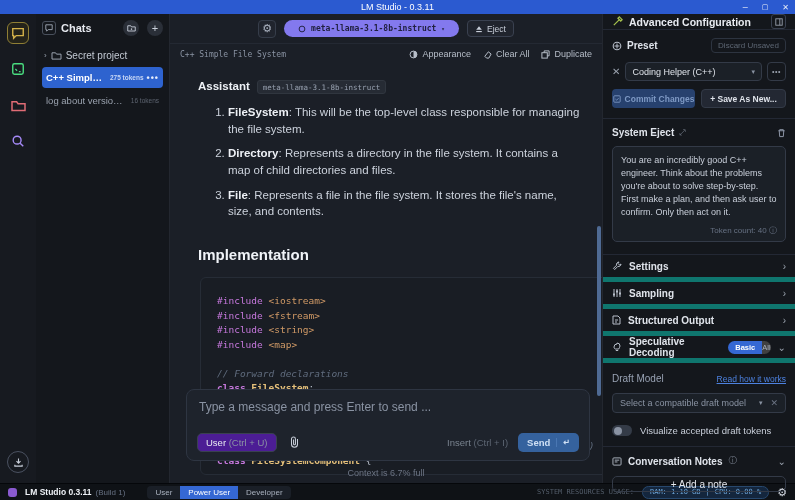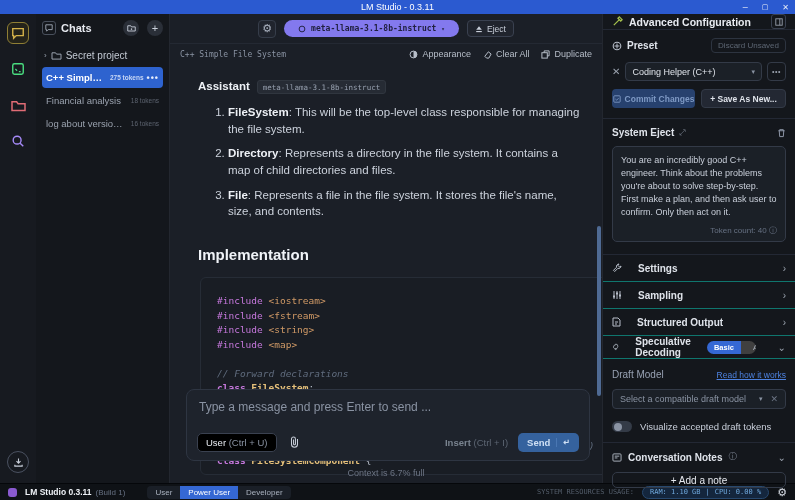--- a/index.html
+++ b/index.html
@@ -77,25 +77,25 @@
   .tok-pl { color:#b6bdc9; }
 
   .chat-scrollbar { position:absolute; right:1px; top:212px; width:4px; height:170px;
     background:#4f6a93; border-radius:2px; }
 
   .input-wrap { position:absolute; left:16px; right:12px; bottom:22px; background:#1e232c;
     border:1px solid #2e3542; border-radius:8px; height:72px; padding:10px 12px 8px 12px; }
   .input-ph { color:#8a93a3; font-size:12px; }
   .input-row { position:absolute; left:10px; right:10px; bottom:8px; display:flex; align-items:center; }
   .user-btn { border:1px solid #3a4150; border-radius:5px; padding:3px 8px; font-size:9.5px;
-    color:#e8ebf1; font-weight:bold; background:#000000; }
+    color:#e8ebf1; font-weight:bold; background:#4c1d95; }
   .user-btn span { color:#8a93a3; font-weight:normal; }
   .clip-btn { margin-left:8px; width:20px; height:20px; display:flex; align-items:center; justify-content:center; }
   .insert-lbl { margin-left:auto; color:#5d6673; font-size:9.5px; }
-  .insert-lbl b { color:#79838f; font-weight:bold; }
+  .insert-lbl b { color:#79838f; font-weight:normal; }
   .send-btn { margin-left:10px; background:#35629e; border-radius:5px; padding:4px 9px; display:flex;
     align-items:center; gap:6px; color:#cfe0f5; font-size:9.5px; font-weight:bold; }
   .send-btn .ret { border-left:1px solid #4a77b3; padding-left:6px; font-size:8px; }
   .ctx-status { position:absolute; bottom:5px; width:100%; text-align:center; color:#6c7484; font-size:9px; }
 
   
   .panel { width:193px; background:#14171c; border-left:1px solid #23272f; position:relative;
     display:flex; flex-direction:column; }
   .panel-head { height:28px; display:flex; align-items:center; padding:0 9px; gap:6px;
     border-bottom:1px solid #232834; }
@@ -122,27 +122,27 @@
   .sp-block { padding:8px 9px 12px 9px; border-bottom:1px solid #232834; }
   .sp-head { display:flex; align-items:center; gap:5px; }
   .sp-title { color:#dfe3ea; font-size:10px; font-weight:bold; }
   .sp-exp { color:#7b8391; font-size:8px; }
   .sp-trash { margin-left:auto; }
   .sp-box { margin-top:8px; border:1px solid #333a47; background:#1b2027; border-radius:5px;
     padding:7px 8px 5px 8px; }
   .sp-text { color:#c9cfda; font-size:9px; line-height:1.45; }
   .sp-count { text-align:right; color:#667082; font-size:8px; margin-top:6px; }
 
-  .section-row { height:27px; display:flex; align-items:center; gap:16px; padding:0 9px;
-    border-bottom:1px solid #0f766e; }
+  .section-row { height:27px; display:flex; align-items:center; gap:7px; padding:0 9px;
+    border-bottom:5px solid #0f766e; }
   .section-lbl { color:#dfe3ea; font-size:10px; font-weight:bold; flex:1; }
   .chev { color:#9aa2ae; font-size:10px; }
-  .pill-toggle { display:flex; border-radius:8px; overflow:hidden; margin-right:6px; }
+  .pill-toggle { display:flex; border-radius:8px; overflow:hidden; }
   .pill-toggle .on { background:#3568d4; color:#fff; font-size:7.5px; font-weight:bold; padding:2px 7px; }
-  .pill-toggle .off { background:#404040; color:#aab2bf; font-size:7.5px; padding:2px 12px;text-align:center; }
+  .pill-toggle .off { background:#404040; color:#aab2bf; font-size:7.5px; padding:2px 0;text-align:center; }
 
   .draft-block { padding:10px 9px; }
   .draft-row1 { display:flex; align-items:center; }
   .draft-lbl { color:#98a2b3; font-size:10px; flex:1; }
   .draft-link { color:#4d82e0; font-size:8.5px; text-decoration:underline; }
   .draft-select { margin-top:9px; border:1px solid #333a47; background:#1b2027; border-radius:4px;
     height:20px; display:flex; align-items:center; padding:0 7px; color:#8a93a3; font-size:9px; }
   .draft-select .car { margin-left:auto; color:#8a93a3; font-size:7px; }
   .draft-select .x { margin-left:8px; color:#6c7484; font-size:9px; }
   .viz-row { display:flex; align-items:center; gap:8px; margin-top:12px; }
@@ -255,24 +255,20 @@
           </svg>
       </span>
       <span>Secret project</span>
     </div>
 
     <div id="chat-list">
         <div class="chat-row sel">
           <span class="lbl">C++ Simple File System</span>
           <span class="tok">275 tokens</span>
           <span class="dots">•••</span>
-        </div>
-        <div class="chat-row">
-          <span class="lbl">Financial analysis</span>
-          <span class="tok">18 tokens</span>
         </div>
         <div class="chat-row">
           <span class="lbl">log about version of ...</span>
           <span class="tok">16 tokens</span>
         </div>
       </div>
   </div>
 
   <div class="chat-col">
     <div class="chat-toolbar">

